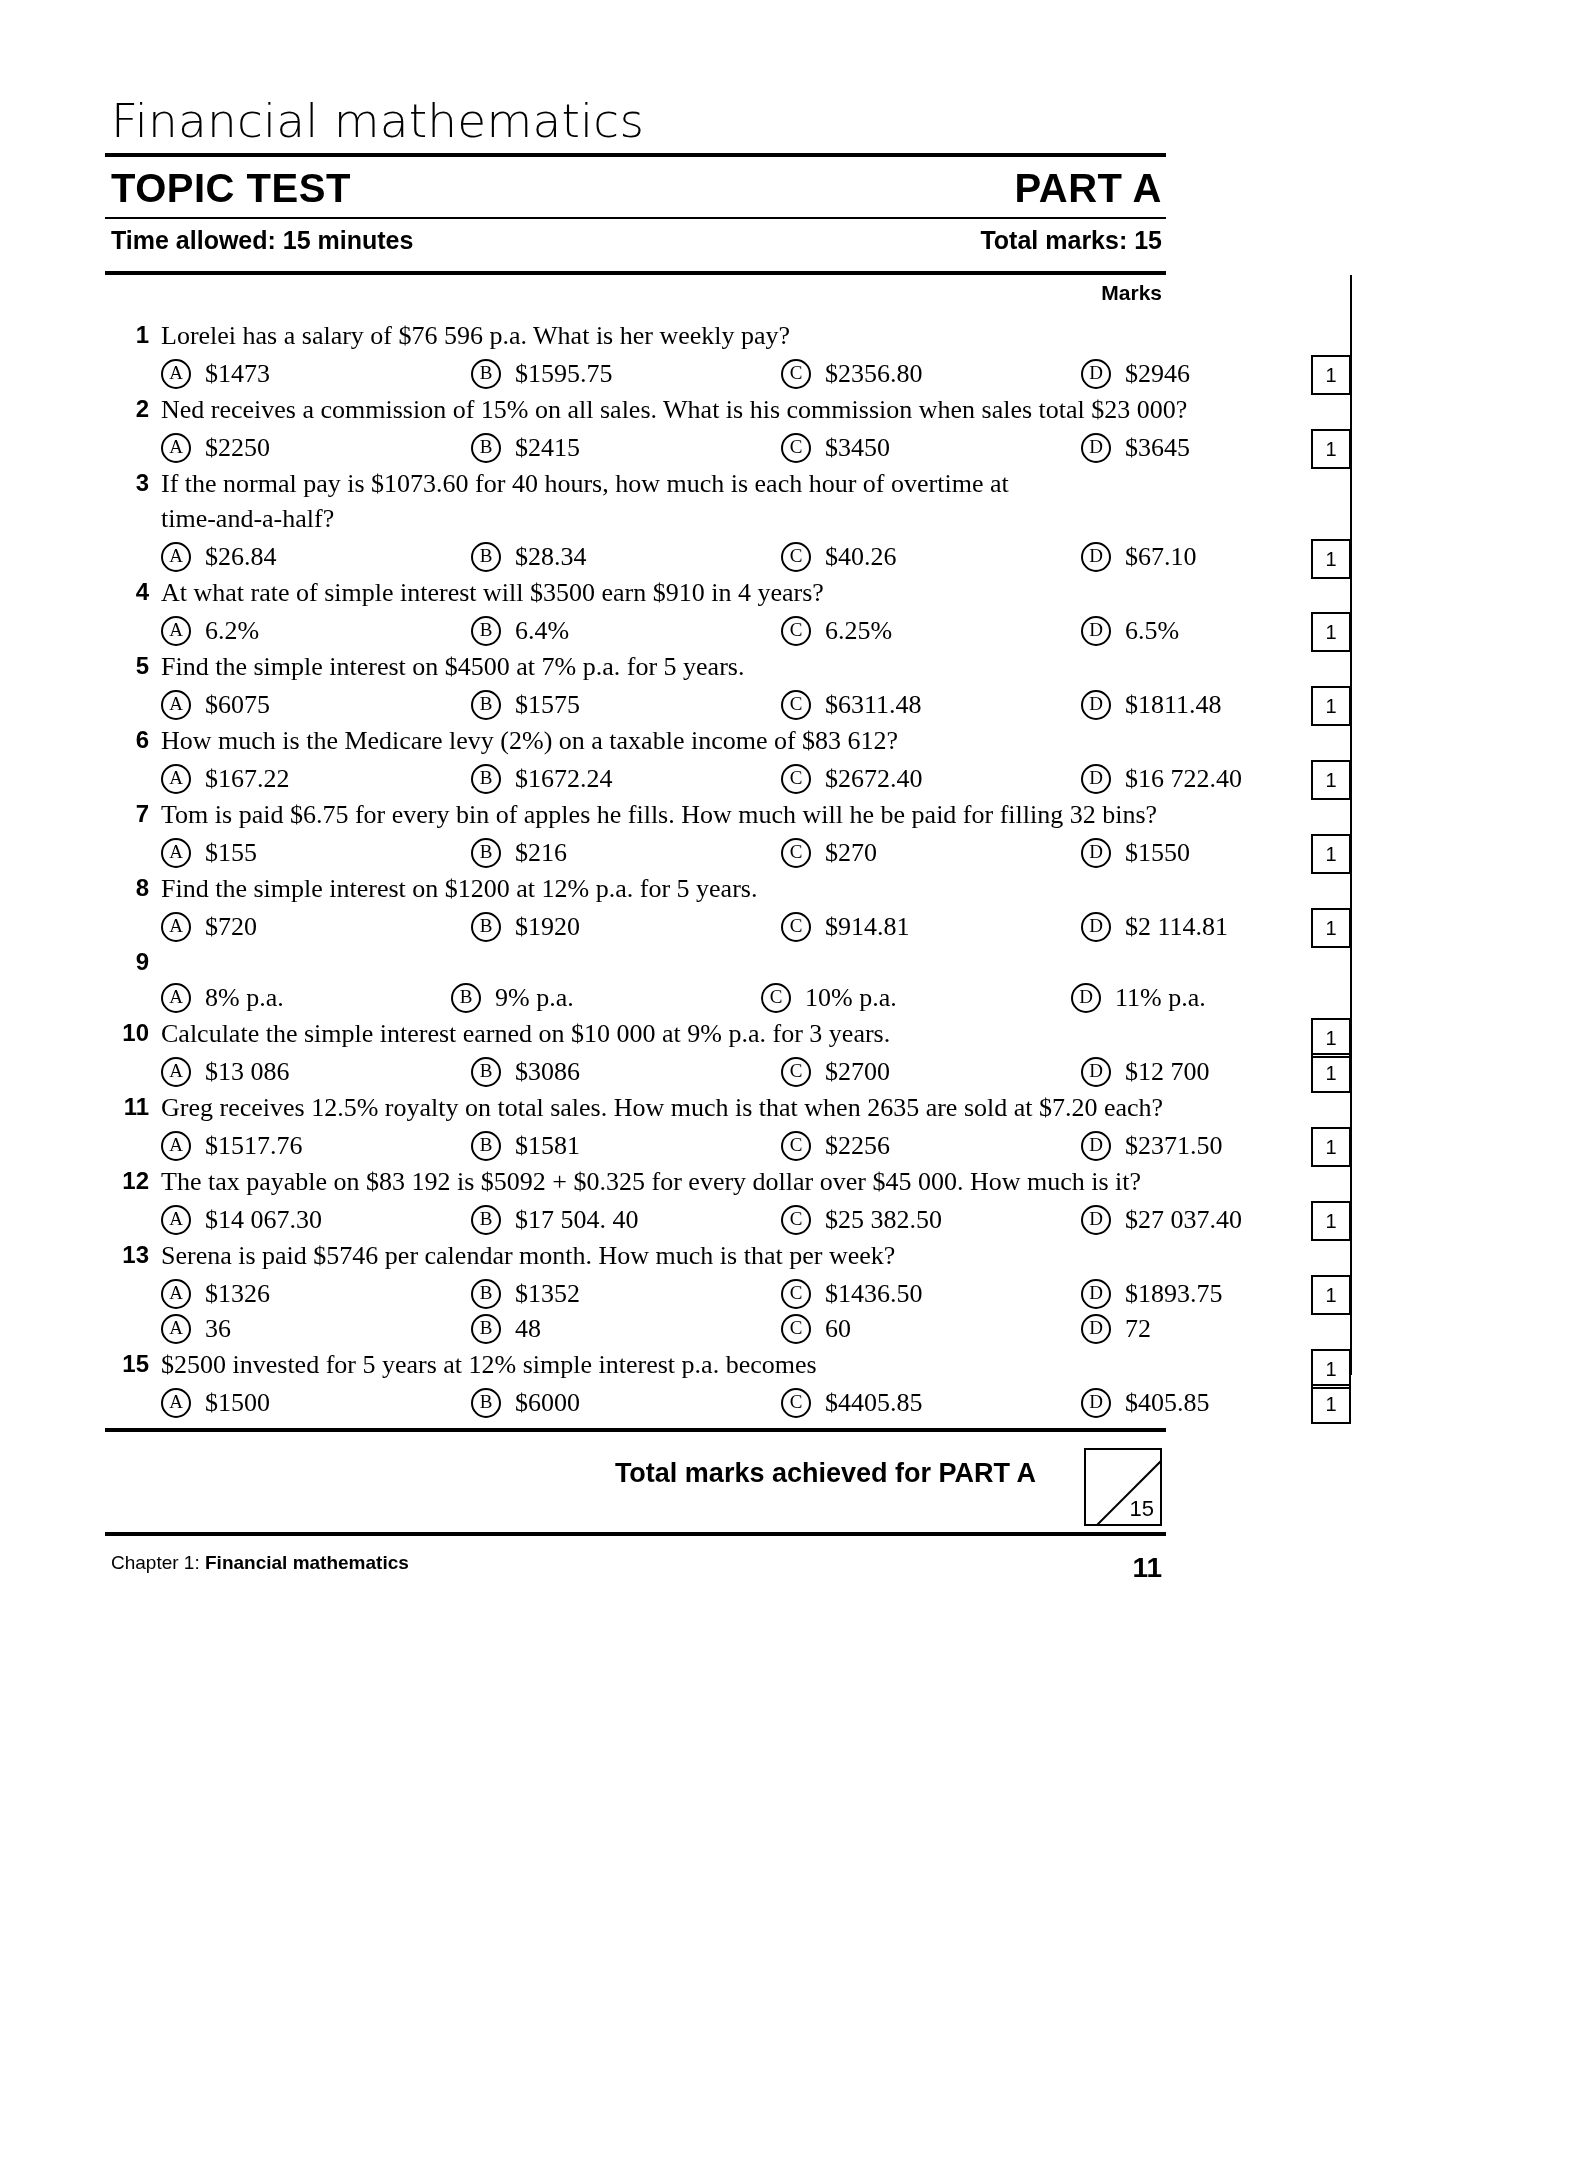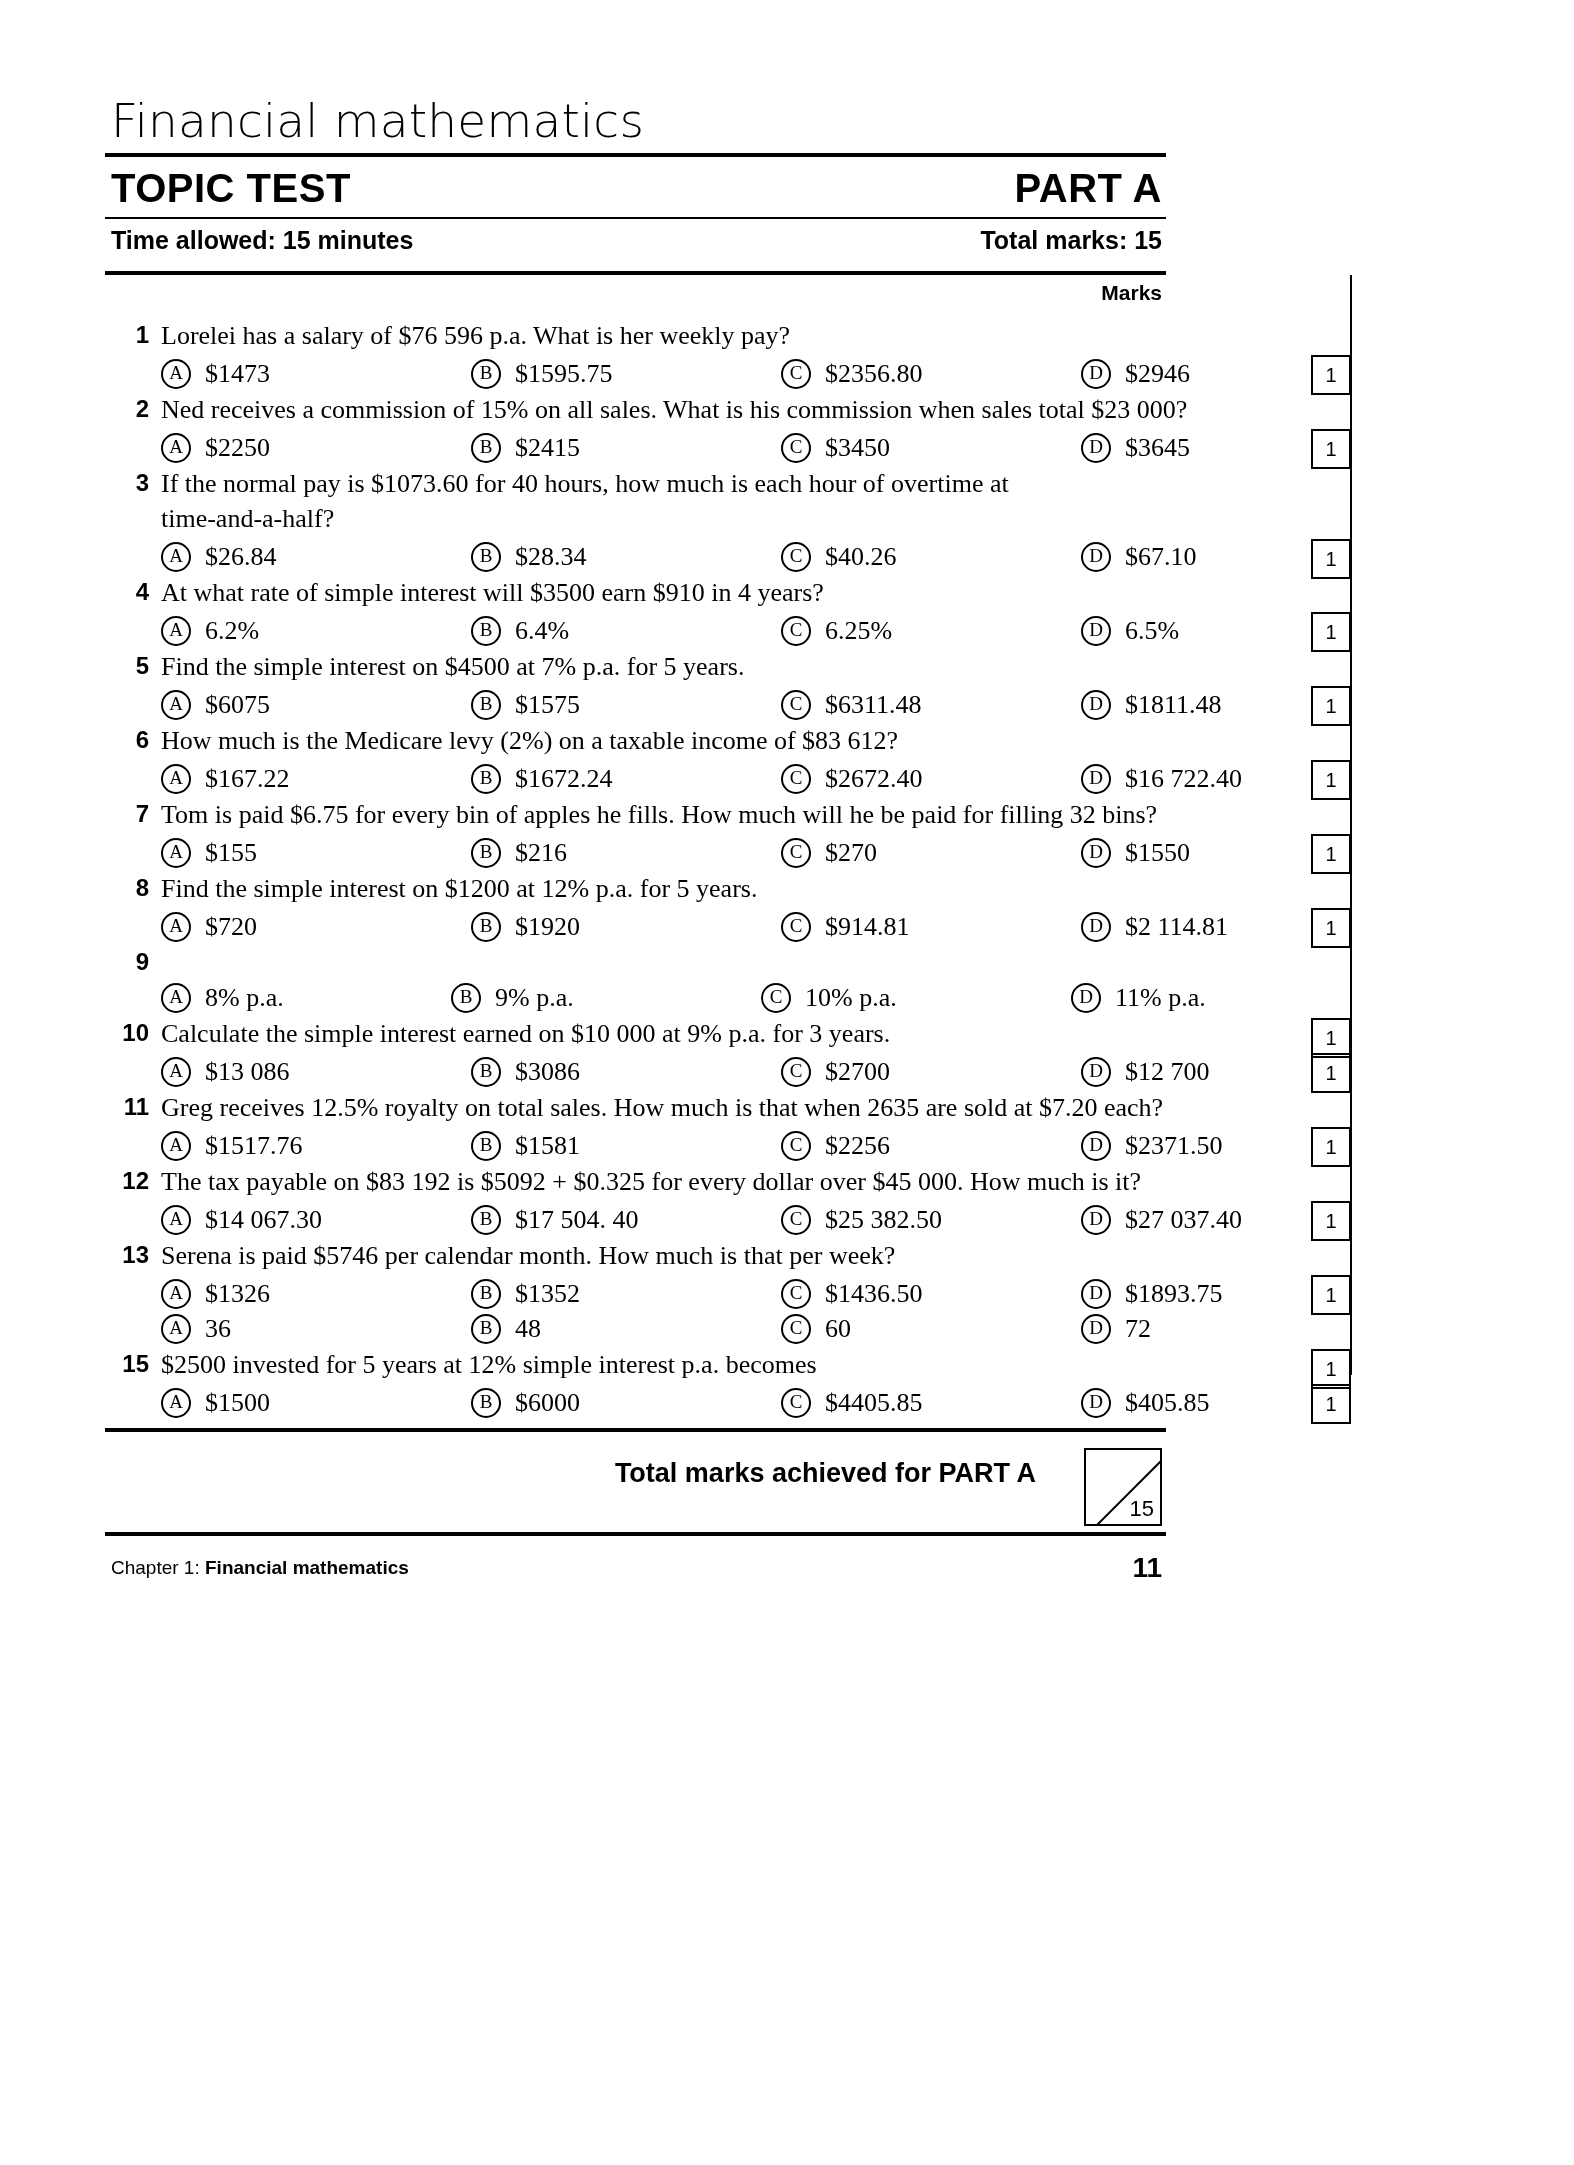--- a/index.html
+++ b/index.html
@@ -195,21 +195,21 @@
     font-family: "Liberation Sans", sans-serif;
     font-size: 22px;
   }
   .bottom-rule {
     border-top: 4px solid #000;
     margin-top: 0;
   }
   .footer {
     display: flex;
     justify-content: space-between;
-    align-items: center;
+    align-items: flex-start;
     padding: 16px 4px 0 6px;
     font-family: "Liberation Sans", sans-serif;
     font-size: 19px;
   }
   .footer .chap-label { font-weight: normal; }
   .footer .chap-name { font-weight: bold; }
   .footer .pageno {
     font-family: "Liberation Sans", sans-serif;
     font-weight: bold;
     font-size: 28px;

